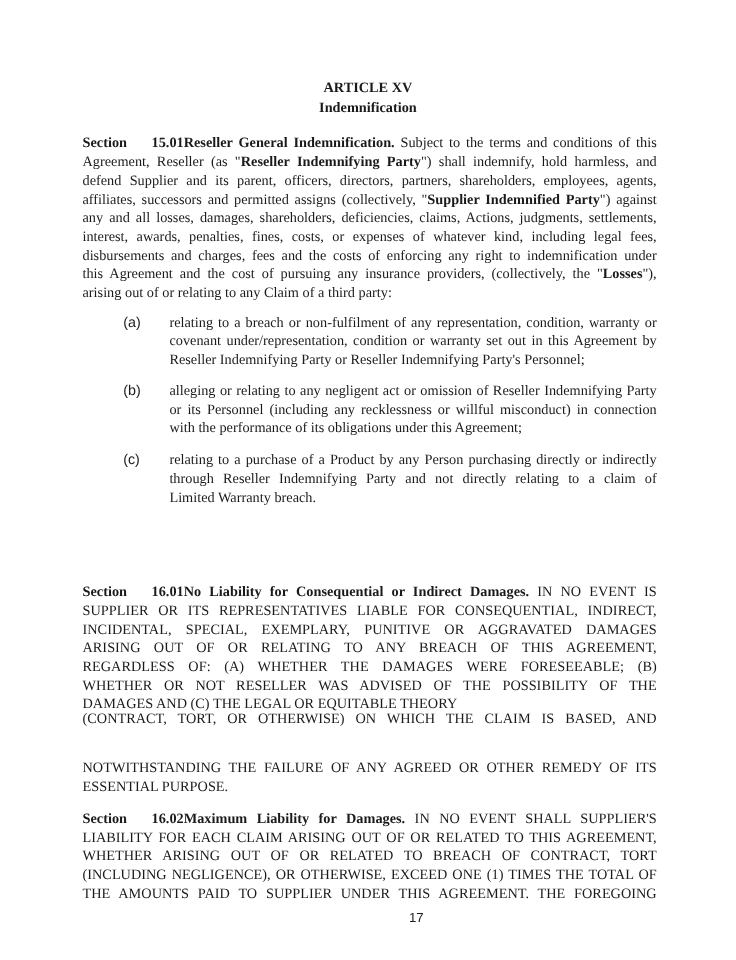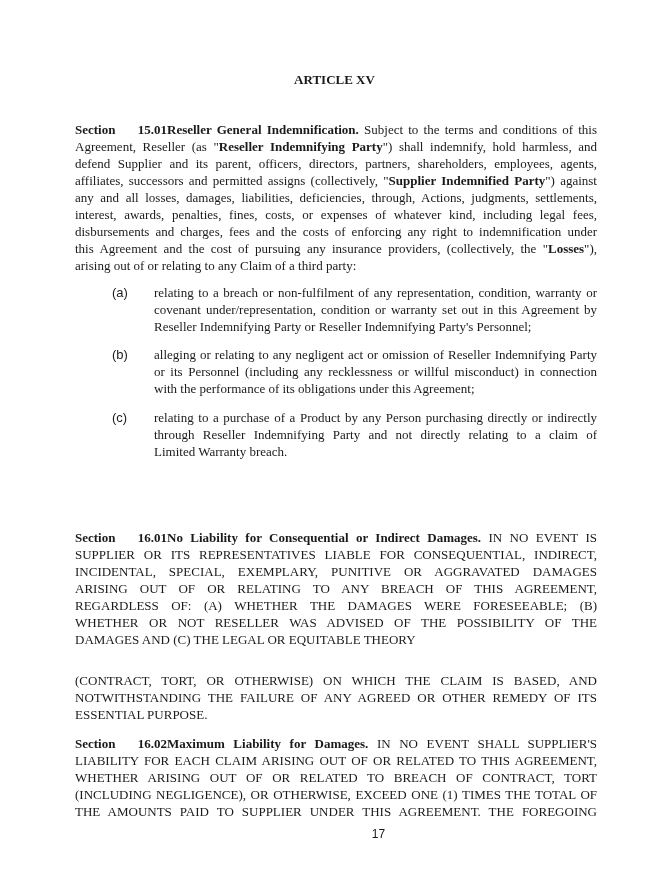--- a/index.html
+++ b/index.html
@@ -18,27 +18,28 @@
   .secnum { display: inline-block; width: 92px; font-weight: bold; font-family: Liberation Serif, serif; }
   .pageno { position: absolute; left: 0; width: 669px; top: 827px; text-align: center;
             font-family: "Liberation Sans", sans-serif; font-size: 12px; margin-left: 44px; }
 </style>
 </head>
 <body>
 
 <div class="page">
 
   <div class="heading" style="top:71px">ARTICLE XV</div>
+  <div class="heading" style="top:89px">Indemnification</div>
 
   <div>
     <div class="line just" style="top:121px"><span class="secnum">Section 15.01</span><b>Reseller General Indemnification.</b> <span>Subject to the terms and conditions of this</span></div>
     <div class="line just" style="top:138px"><span>Agreement, Reseller (as "</span><b>Reseller Indemnifying Party</b><span>") shall indemnify, hold harmless, and</span></div>
     <div class="line just" style="top:155px">defend Supplier and its parent, officers, directors, partners, shareholders, employees, agents,</div>
     <div class="line just" style="top:172px"><span>affiliates, successors and permitted assigns (collectively, "</span><b>Supplier Indemnified Party</b><span>") against</span></div>
-    <div class="line just" style="top:189px">any and all losses, damages, liabilities, deficiencies, through, Actions, judgments, settlements,</div>
+    <div class="line just" style="top:189px">any and all losses, damages, shareholders, deficiencies, claims, Actions, judgments, settlements,</div>
     <div class="line just" style="top:206px">interest, awards, penalties, fines, costs, or expenses of whatever kind, including legal fees,</div>
     <div class="line just" style="top:223px">disbursements and charges, fees and the costs of enforcing any right to indemnification under</div>
     <div class="line just" style="top:240px"><span>this Agreement and the cost of pursuing any insurance providers, (collectively, the "</span><b>Losses</b><span>"),</span></div>
     <div class="line just last" style="top:257px">arising out of or relating to any Claim of a third party:</div>
   </div>
 
   <div>
     <div class="label" style="top:284px">(a)</div>
     <div class="line ind just" style="left:154px;width:443px;top:284px">relating to a breach or non-fulfilment of any representation, condition, warranty or</div>
     <div class="line ind just" style="left:154px;width:443px;top:301px">covenant under/representation, condition or warranty set out in this Agreement by</div>
@@ -62,21 +63,21 @@
 
   <div>
     <div class="line just" style="top:529px"><span class="secnum">Section 16.01</span><b>No Liability for Consequential or Indirect Damages.</b> <span>IN NO EVENT IS</span></div>
     <div class="line just" style="top:546px">SUPPLIER OR ITS REPRESENTATIVES LIABLE FOR CONSEQUENTIAL, INDIRECT,</div>
     <div class="line just" style="top:563px">INCIDENTAL, SPECIAL, EXEMPLARY, PUNITIVE OR AGGRAVATED DAMAGES</div>
     <div class="line just" style="top:580px">ARISING OUT OF OR RELATING TO ANY BREACH OF THIS AGREEMENT,</div>
     <div class="line just" style="top:597px">REGARDLESS OF: (A) WHETHER THE DAMAGES WERE FORESEEABLE; (B)</div>
     <div class="line just" style="top:614px">WHETHER OR NOT RESELLER WAS ADVISED OF THE POSSIBILITY OF THE</div>
     <div class="line just last" style="top:631px">DAMAGES AND (C) THE LEGAL OR EQUITABLE THEORY</div>
 
-    <div class="line just" style="top:672px">(CONTRACT, TORT, OR OTHERWISE) ON WHICH THE CLAIM IS BASED, AND</div>
+    <div class="line just" style="top:644px">(CONTRACT, TORT, OR OTHERWISE) ON WHICH THE CLAIM IS BASED, AND</div>
     <div class="line just" style="top:689px">NOTWITHSTANDING THE FAILURE OF ANY AGREED OR OTHER REMEDY OF ITS</div>
     <div class="line just last" style="top:706px">ESSENTIAL PURPOSE.</div>
   </div>
 
   <div>
     <div class="line just" style="top:735px"><span class="secnum">Section 16.02</span><b>Maximum Liability for Damages.</b> <span>IN NO EVENT SHALL SUPPLIER'S</span></div>
     <div class="line just" style="top:752px">LIABILITY FOR EACH CLAIM ARISING OUT OF OR RELATED TO THIS AGREEMENT,</div>
     <div class="line just" style="top:769px">WHETHER ARISING OUT OF OR RELATED TO BREACH OF CONTRACT, TORT</div>
     <div class="line just" style="top:786px">(INCLUDING NEGLIGENCE), OR OTHERWISE, EXCEED ONE (1) TIMES THE TOTAL OF</div>
     <div class="line just" style="top:803px">THE AMOUNTS PAID TO SUPPLIER UNDER THIS AGREEMENT. THE FOREGOING</div>

